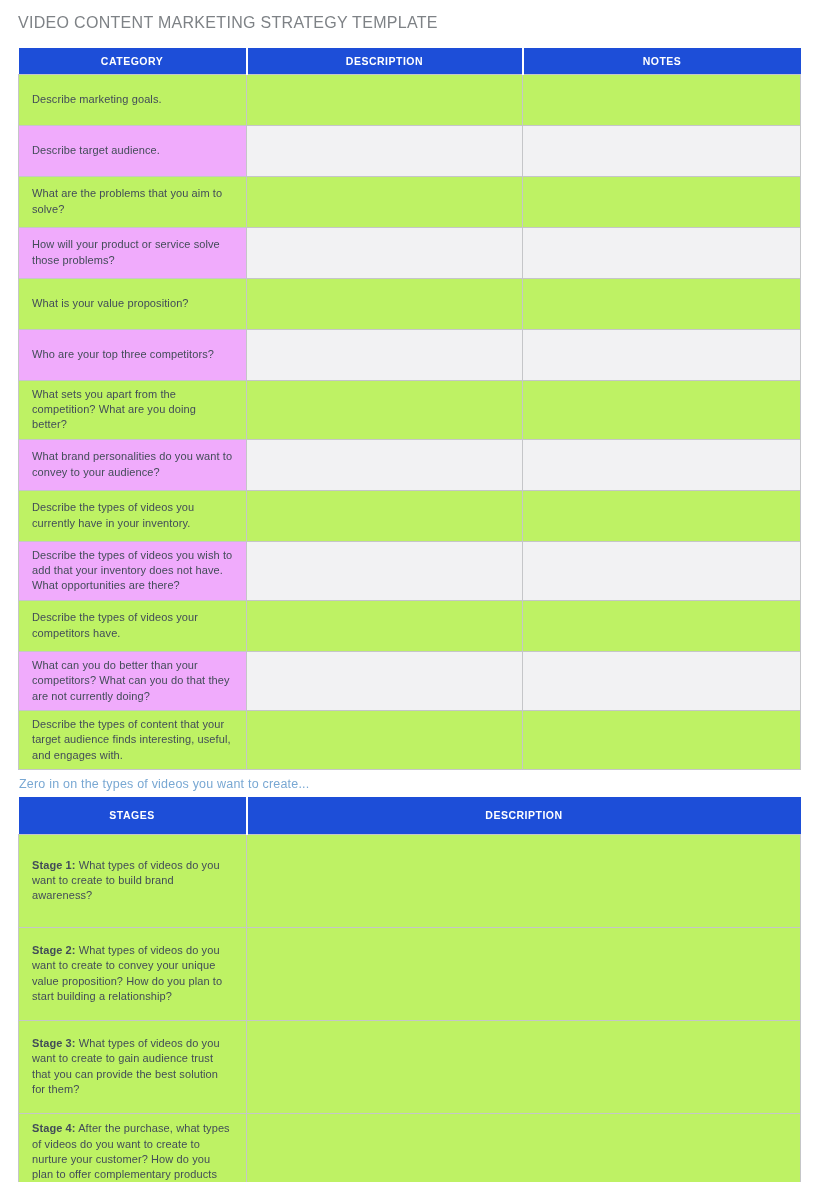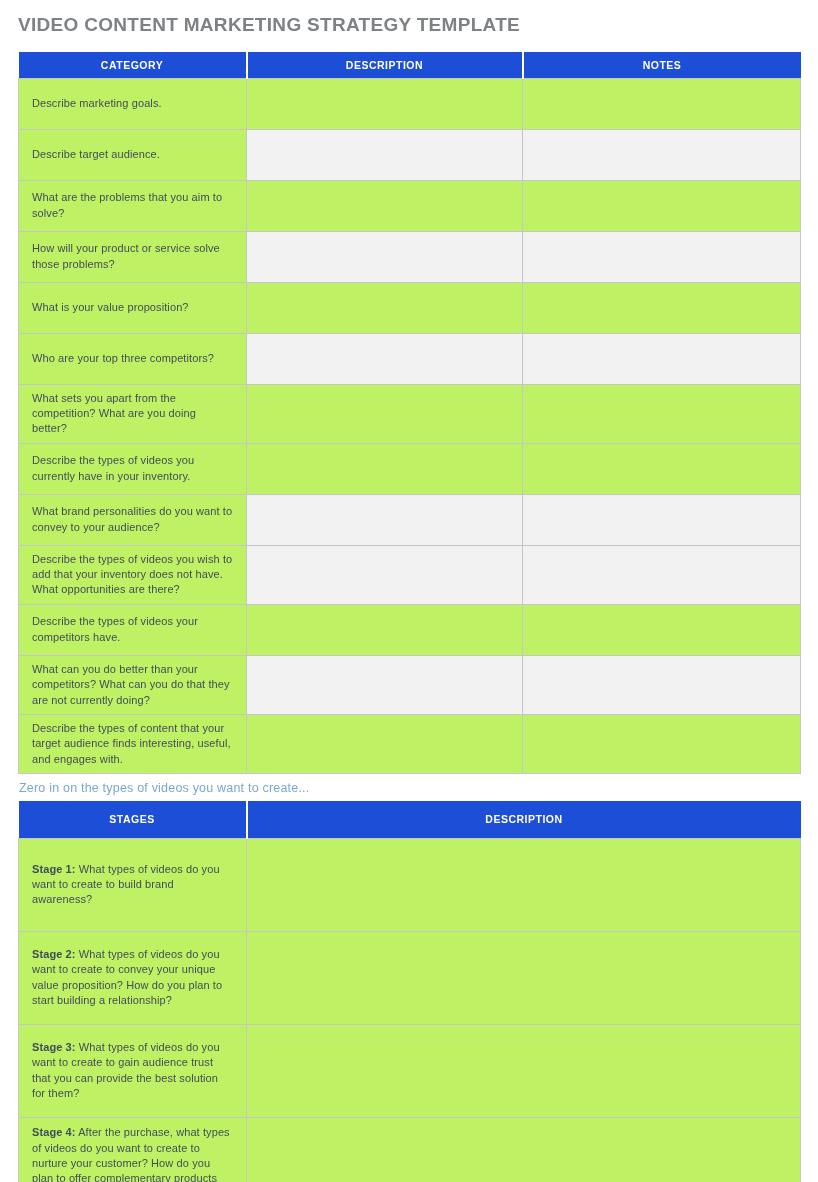--- a/index.html
+++ b/index.html
@@ -10,22 +10,22 @@
     font-family: "Liberation Sans", sans-serif;
     overflow: hidden;
   }
   .page {
     width: 818px;
     height: 1182px;
     padding: 14px 18px 0 18px;
   }
   .page-title {
     margin: 0 0 16px 0;
-    font-size: 19px;
-    font-weight: bold;
+    font-size: 16px;
+    font-weight: normal;
     letter-spacing: 0.3px;
     color: #7E8286;
   }
   table {
     border-collapse: collapse;
     table-layout: fixed;
     width: 782px;
   }
   th {
     background: #1d4ed8;
@@ -45,21 +45,21 @@
     border: 1px solid #C5C6C8;
     font-size: 11px;
     color: #424C58;
     line-height: 1.4;
     padding: 6px 13px;
     vertical-align: middle;
     background: #bef264;
     letter-spacing: 0.1px;
   }
   .t1 tr.row { height: 51px; }
-  .t1 tr.alt td.cat-cell  { background: #bef264; }
+  .t1 tr.alt td.cat-cell  { background: #f0abfc; }
   .t1 tr.alt td.fill-cell { background: #F2F2F3; }
   .subtitle {
     margin: 7px 0 6px 1px;
     font-size: 12.5px;
     color: #79A8D3;
     letter-spacing: 0.2px;
   }
   .t2 tr.row { height: 93px; }
   .t2 td.stage-cell b { font-weight: bold; }
 </style>
@@ -112,27 +112,27 @@
       <tr class="row alt">
         <td class="cat-cell">Who are your top three competitors?</td>
         <td class="fill-cell"></td>
         <td class="fill-cell"></td>
       </tr>
       <tr class="row">
         <td class="cat-cell">What sets you apart from the competition? What are you doing better?</td>
         <td class="fill-cell"></td>
         <td class="fill-cell"></td>
       </tr>
-      <tr class="row">
-        <td class="cat-cell">Describe the types of videos you currently have in your inventory.</td>
+      <tr class="row alt">
+        <td class="cat-cell">What brand personalities do you want to convey to your audience?</td>
         <td class="fill-cell"></td>
         <td class="fill-cell"></td>
       </tr>
-      <tr class="row alt">
-        <td class="cat-cell">What brand personalities do you want to convey to your audience?</td>
+      <tr class="row">
+        <td class="cat-cell">Describe the types of videos you currently have in your inventory.</td>
         <td class="fill-cell"></td>
         <td class="fill-cell"></td>
       </tr>
       <tr class="row alt">
         <td class="cat-cell">Describe the types of videos you wish to add that your inventory does not have. What opportunities are there?</td>
         <td class="fill-cell"></td>
         <td class="fill-cell"></td>
       </tr>
       <tr class="row">
         <td class="cat-cell">Describe the types of videos your competitors have.</td>

